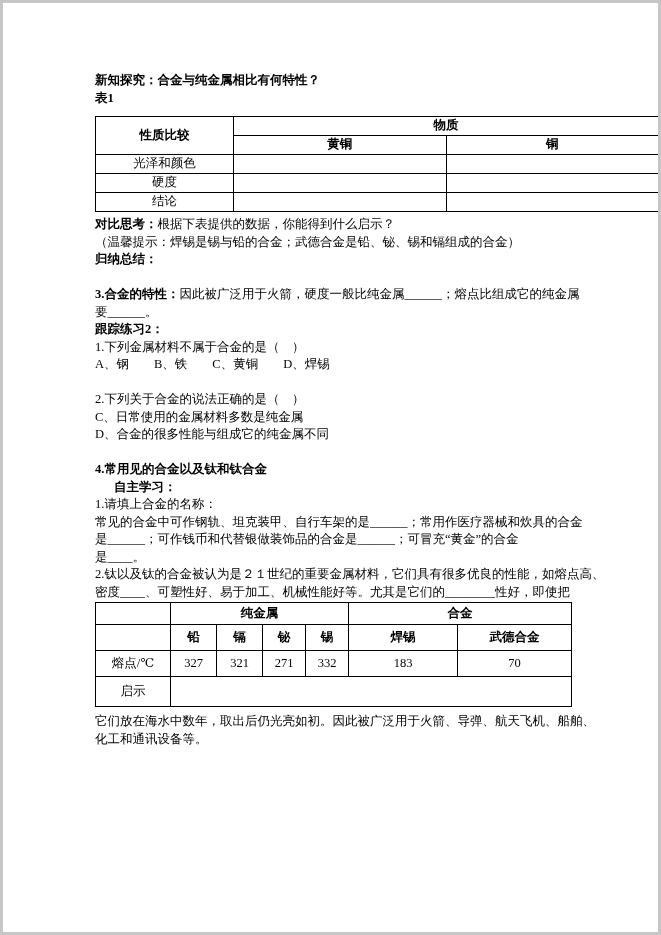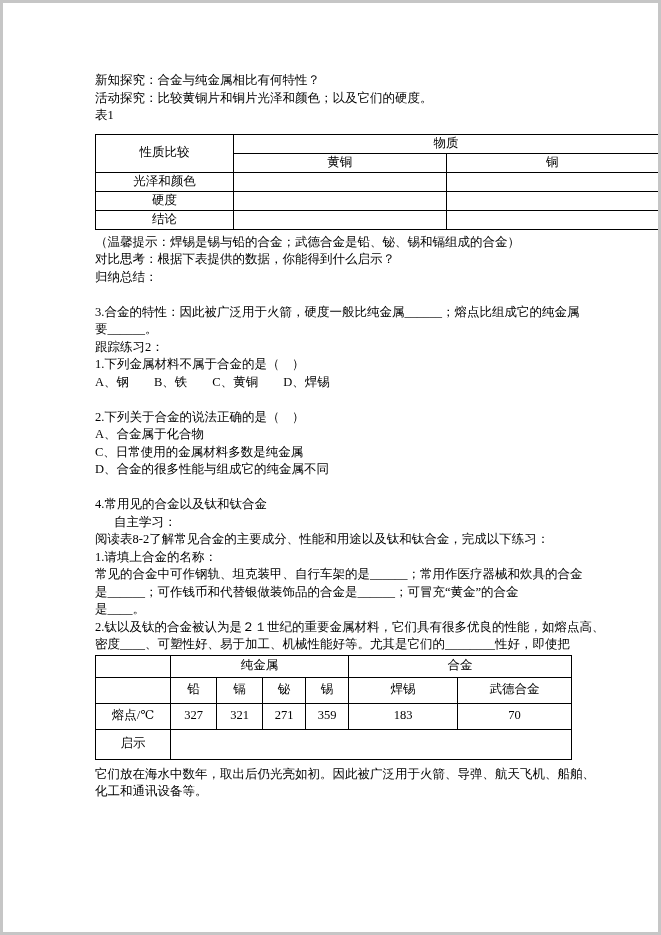--- a/index.html
+++ b/index.html
@@ -7,21 +7,21 @@
     width:661px;height:935px;position:relative;background:#ffffff;
     font-family:"Liberation Serif","DejaVu Serif",serif;color:#000;
   }
   .page-frame{position:absolute;inset:0;border:3px solid #c6c6c6;pointer-events:none;z-index:5;}
   .content{
     position:absolute;left:95px;top:72px;width:480px;
     font-size:12.5px;line-height:17.5px;
   }
   .line{white-space:nowrap;min-height:17.5px;}
   .spacer{height:17.5px;}
-  .b{font-weight:normal;}
+  .b{font-weight:bold;}
   .indent1{margin-left:19px;}
   table{border-collapse:collapse;table-layout:fixed;}
   td{border:1px solid #000;font-size:12.5px;padding:0 2px;text-align:center;vertical-align:middle;overflow:hidden;}
   .t1{width:564px;margin:9px 0 4px 0;}
   .t1 td{height:18px;}
   .t1 .c1{width:133px;}
   .t1 .c2{width:171px;}
   .t1 .c3{width:171px;}
   .t2{width:476px;margin:1px 0 0 0;}
   .t2 .r1 td{height:21px;margin-top:48px;}
@@ -34,23 +34,20 @@
 <body>
 
 <div class="page-frame"></div>
 
 <div class="content">
 
   <div class="line">
     <span class="b">新知探究：</span><span class="b">合金与纯金属相比有何特性？</span>
   </div>
 
-  <div class="line">
-    <span class="b">活动探究：</span><span>比较黄铜片和铜片光泽和颜色；以及它们的硬度。</span>
-  </div>
 
   <div class="line b">表1</div>
 
   <table class="t1">
     <tbody>
         <tr>
       <td class="c1 b" rowspan="2">性质比较</td>
       <td class="b" colspan="2">物质</td>
     </tr>
     <tr>
@@ -68,54 +65,52 @@
       <td class="c3"></td>
     </tr>
     <tr>
       <td class="c1">结论</td>
       <td class="c2"></td>
       <td class="c3"></td>
     </tr>
   </tbody>
     </table>
 
-  <div class="line">（温馨提示：焊锡是锡与铅的合金；武德合金是铅、铋、锡和镉组成的合金）</div>
-
   <div class="line">
     <span class="b">对比思考：</span><span>根据下表提供的数据，你能得到什么启示？</span>
   </div>
+
+  <div class="line">（温馨提示：焊锡是锡与铅的合金；武德合金是铅、铋、锡和镉组成的合金）</div>
 
   <div class="line b">归纳总结：</div>
 
   <div class="spacer"></div>
 
   <div class="line">
     <span class="b">3.合金的特性：</span><span>因此被广泛用于火箭，硬度一般比纯金属______；熔点比组成它的纯金属</span>
   </div>
   <div class="line">要______。</div>
 
   <div class="line b">跟踪练习2：</div>
 
   <div class="line">1.下列金属材料不属于合金的是（　）</div>
   <div class="line">A、钢　　B、铁　　C、黄铜　　D、焊锡</div>
 
   <div class="spacer"></div>
 
   <div class="line">2.下列关于合金的说法正确的是（　）</div>
-  <div class="line">A、合金属于化合物</div>
   <div class="line">C、日常使用的金属材料多数是纯金属</div>
   <div class="line">D、合金的很多性能与组成它的纯金属不同</div>
 
   <div class="spacer"></div>
 
   <div class="line b">4.常用见的合金以及钛和钛合金</div>
 
   <div class="line b indent1">自主学习：</div>
 
-  <div class="line">阅读表8-2了解常见合金的主要成分、性能和用途以及钛和钛合金，完成以下练习：</div>
 
 
   <div class="line">1.请填上合金的名称：</div>
   <div class="line">常见的合金中可作钢轨、坦克装甲、自行车架的是______；常用作医疗器械和炊具的合金</div>
   <div class="line">是______；可作钱币和代替银做装饰品的合金是______；可冒充“黄金”的合金</div>
   <div class="line">是____。</div>
 
   <div class="line">2.钛以及钛的合金被认为是２１世纪的重要金属材料，它们具有很多优良的性能，如熔点高、</div>
   <div class="line">密度____、可塑性好、易于加工、机械性能好等。尤其是它们的________性好，即使把</div>
 
@@ -142,21 +137,21 @@
       <td class="b">铋</td>
       <td class="b">锡</td>
       <td class="b">焊锡</td>
       <td class="b">武德合金</td>
     </tr>
     <tr class="r3">
       <td>熔点/℃</td>
       <td>327</td>
       <td>321</td>
       <td>271</td>
-      <td>359</td>
+      <td>332</td>
       <td>183</td>
       <td>70</td>
     </tr>
     <tr class="r4">
       <td>启示</td>
       <td colspan="6"></td>
     </tr>
   </tbody>
     </table>
 

